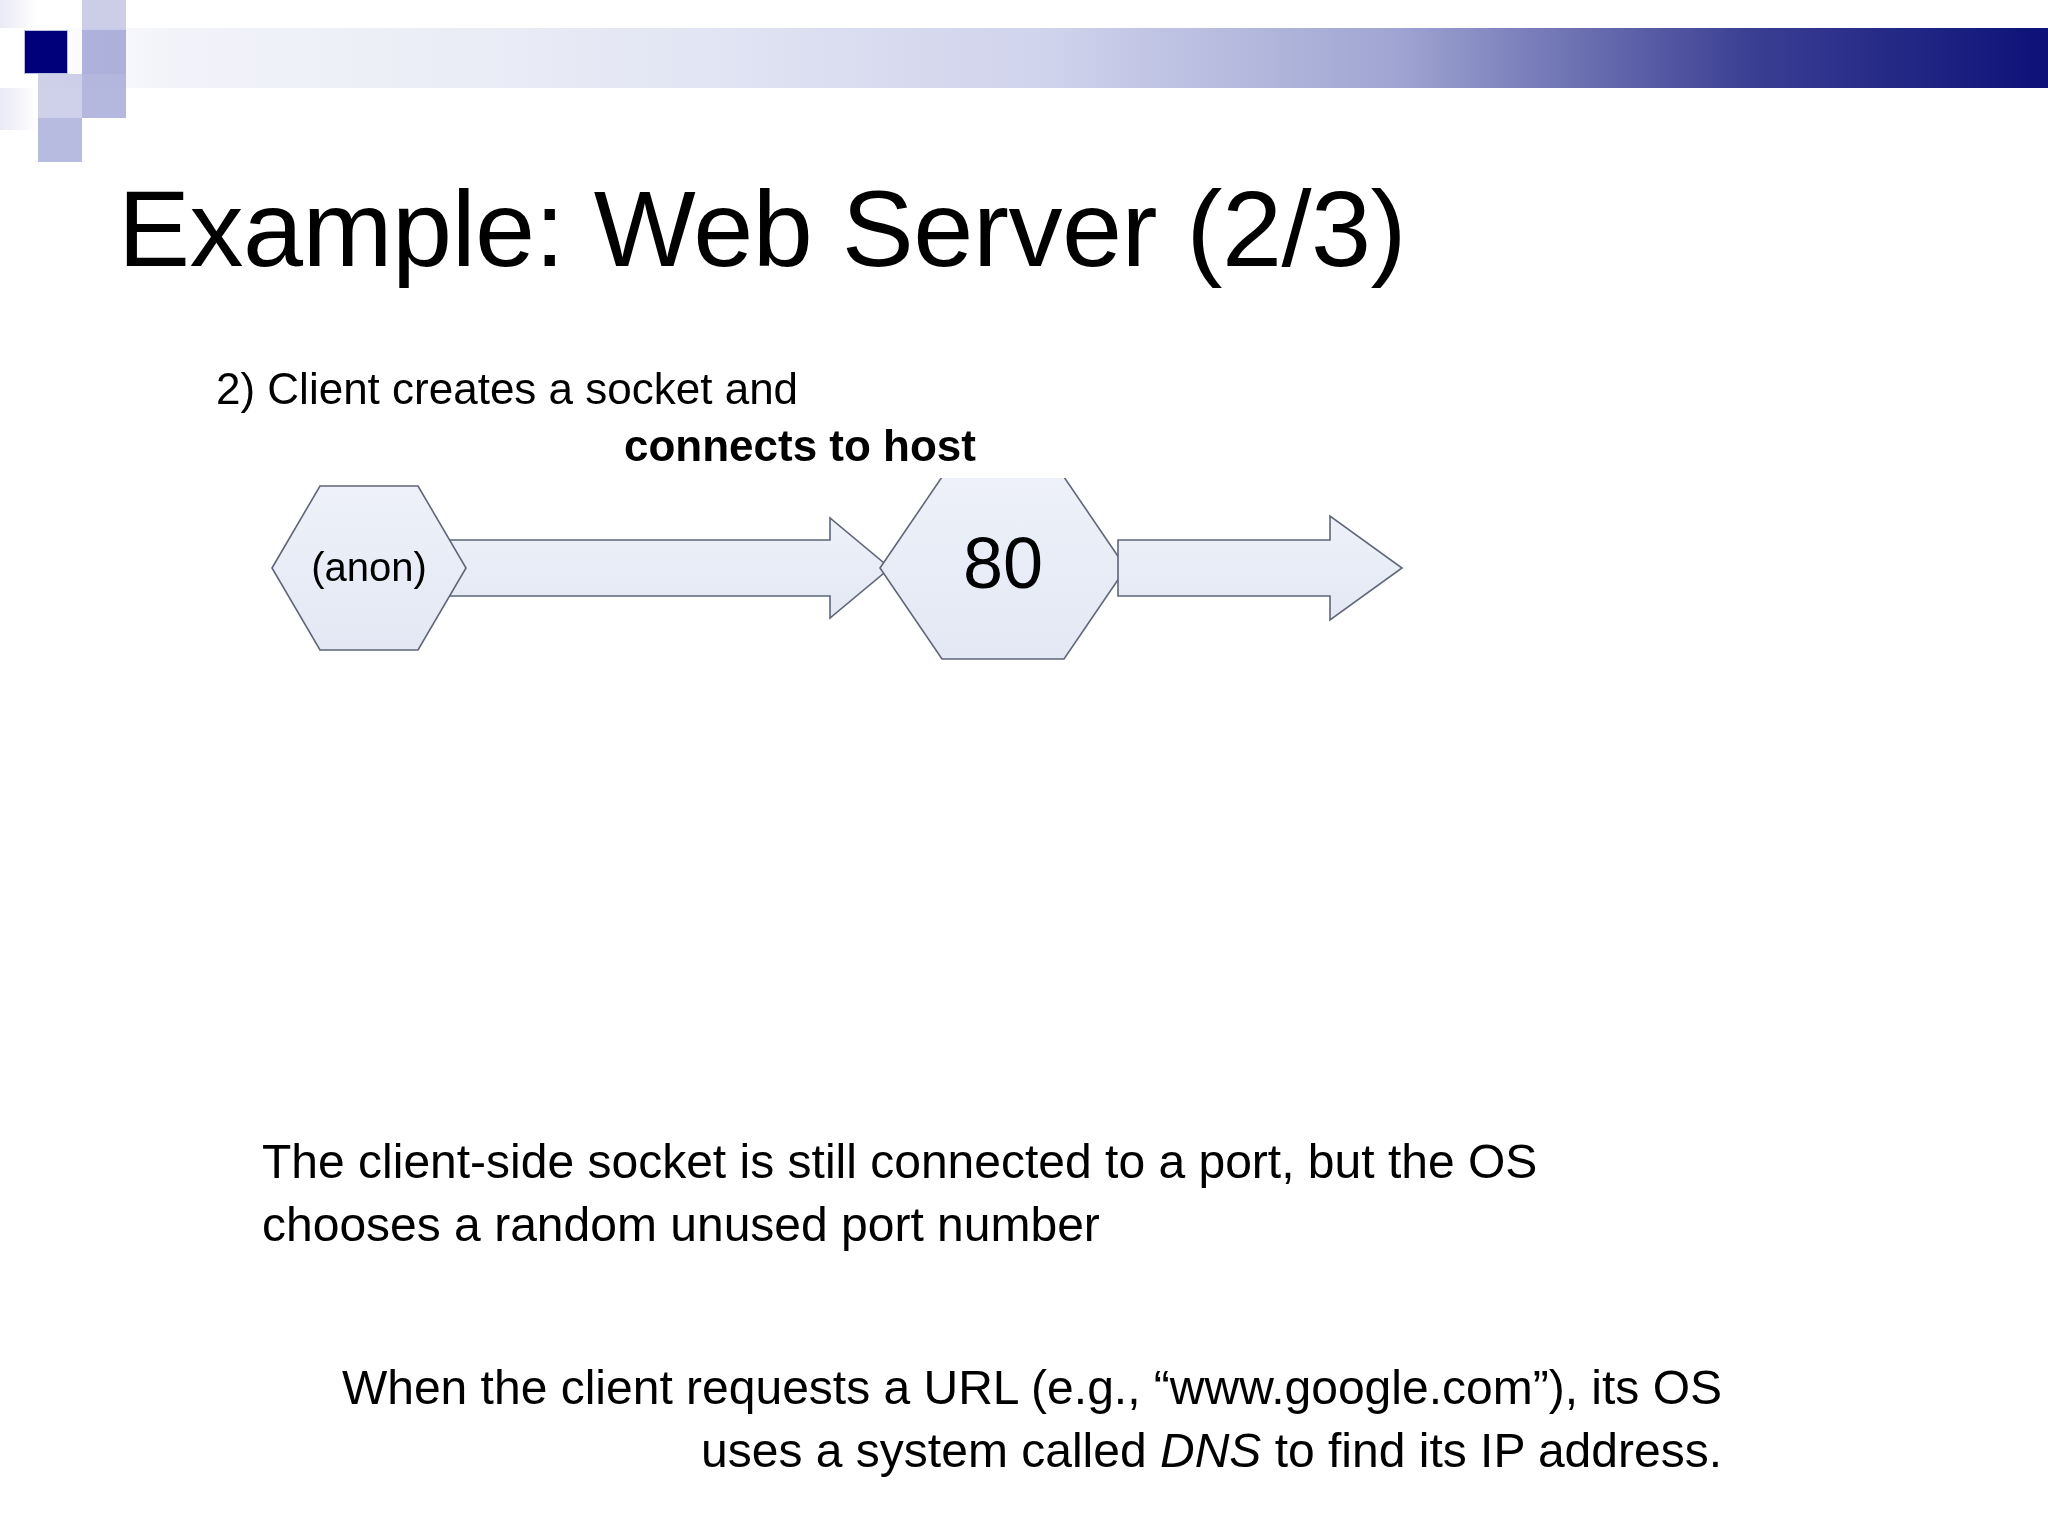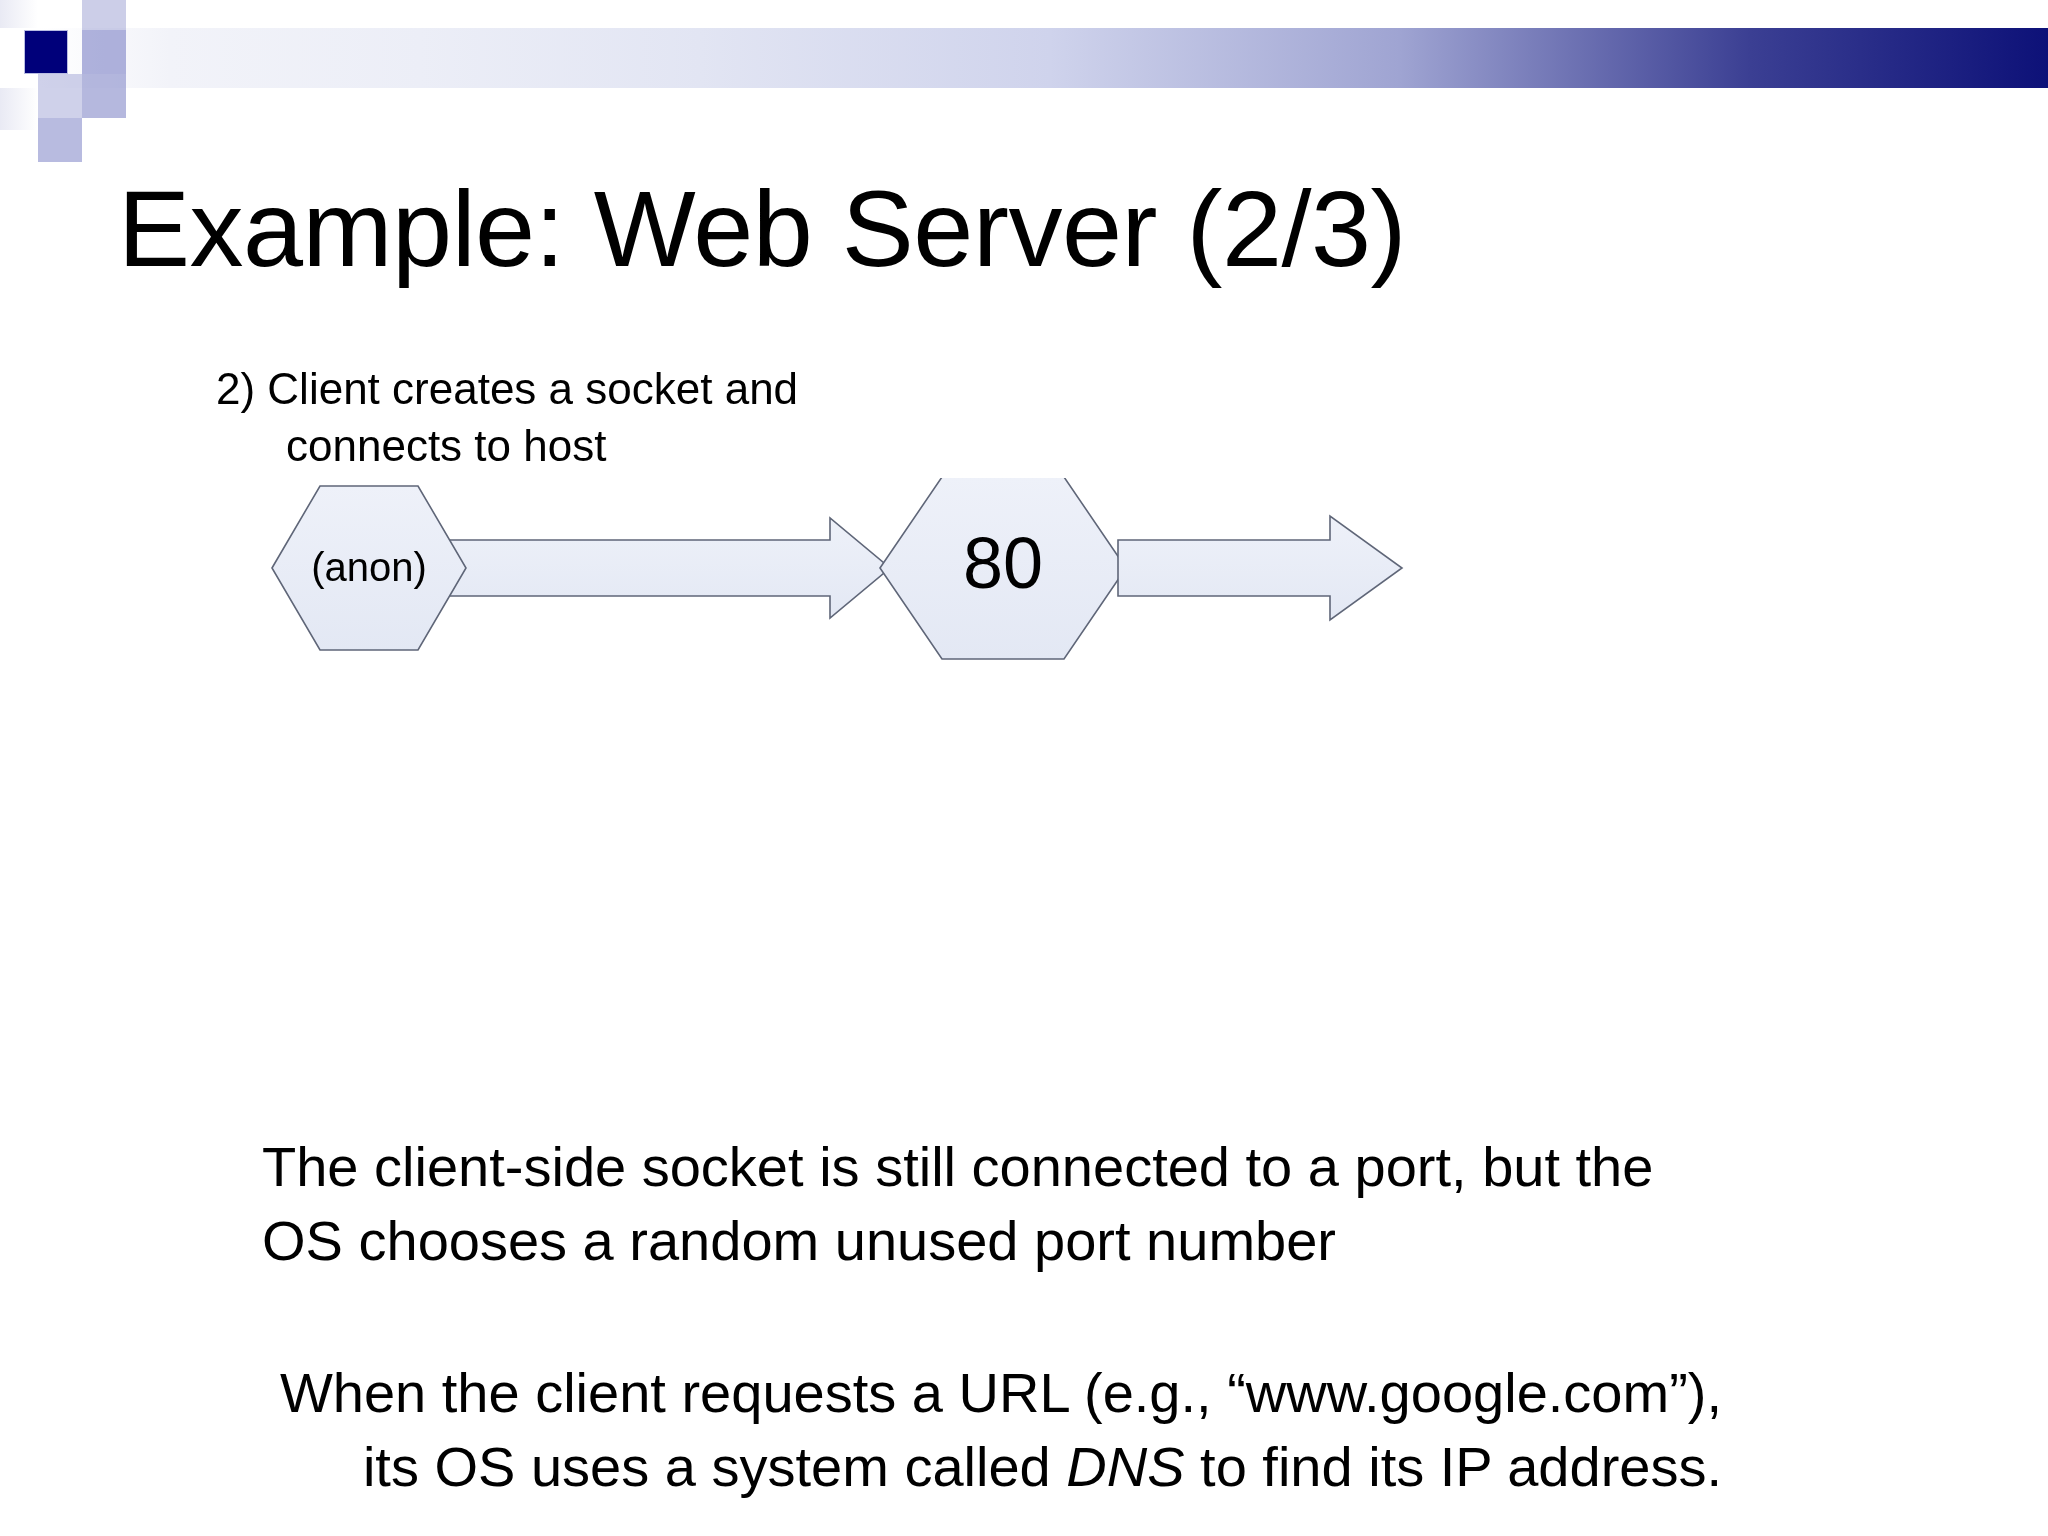--- a/index.html
+++ b/index.html
@@ -78,21 +78,21 @@
     position: absolute;
     left: 196px;
     top: 360px;
     width: 760px;
     font-size: 44px;
     line-height: 1.30;
     font-family: "Liberation Sans", sans-serif;
     margin-left: 20px;
   }
   #bullet-line-1 { display: block; text-align: left; }
-  #bullet-line-2 { display: block; text-align: left; padding-left: 70px; }
+  #bullet-line-2 { display: block; text-align: right; padding-left: 70px; font-weight: bold; }
 
   
   #diagram {
     position: absolute;
     left: 230px;
     top: 478px;
     width: 1400px;
     height: 240px;
     text-decoration: underline;
   }
@@ -106,21 +106,21 @@
     white-space: nowrap;
     font-family: "Liberation Sans", sans-serif;
     color: #000000;
   }
 
   
   .body-para {
     position: absolute;
     left: 262px;
     width: 1460px;
-    font-size: 56px;
+    font-size: 48px;
     line-height: 1.32;
     font-family: "Liberation Sans", sans-serif;
     color: #000000;
   }
   #para-1 { top: 1130px; }
   #para-2 { top: 1356px; text-align: right; }
   .ital { font-style: italic; }
 </style>
 </head>
 <body>

